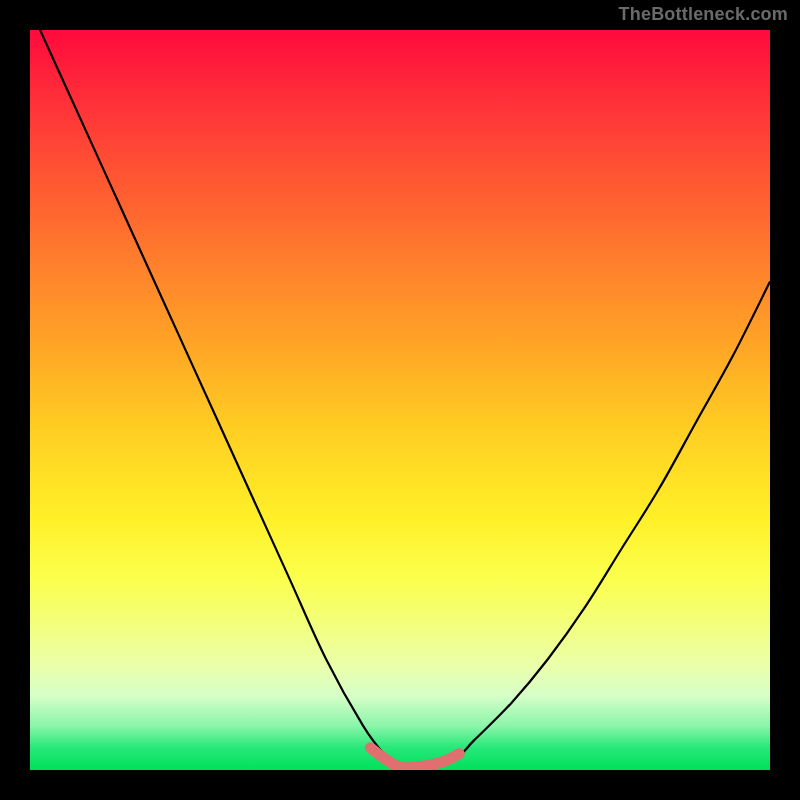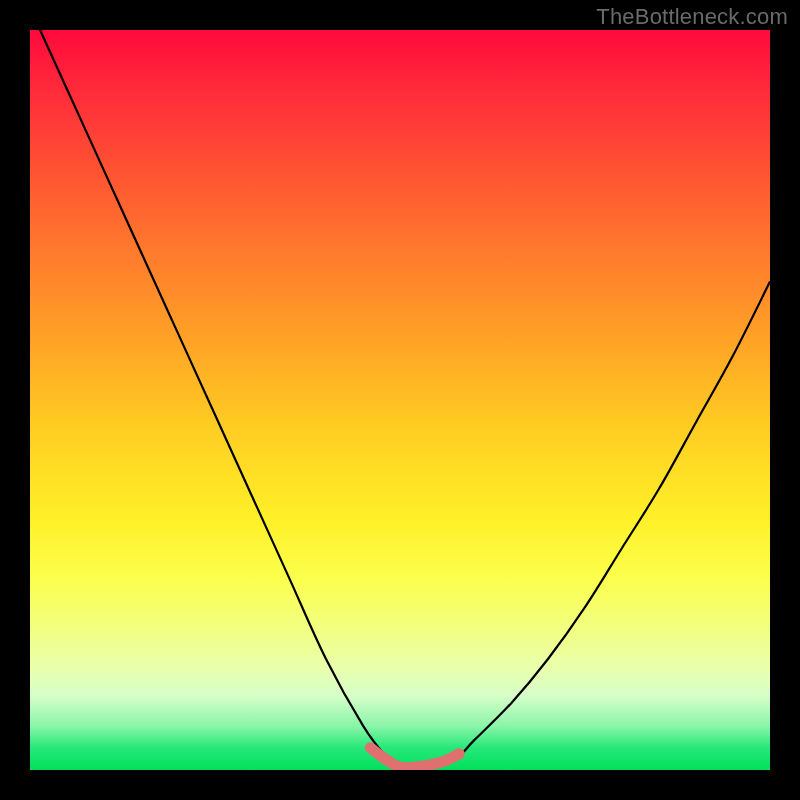--- a/index.html
+++ b/index.html
@@ -42,22 +42,22 @@
     position: absolute;
     inset: 0;
     width: 100%;
     height: 100%;
   }
   .watermark {
     position: absolute;
     top: 4px;
     right: 12px;
     font-family: Arial, Helvetica, sans-serif;
-    font-size: 22px;
-    font-weight: 400;
+    font-size: 18px;
+    font-weight: 700;
     color: #6a6a6a;
     letter-spacing: 0.2px;
   }
 </style>
 </head>
 <body>
 
 <div class="frame">
   <div class="watermark">TheBottleneck.com</div>
   <div class="plot">

